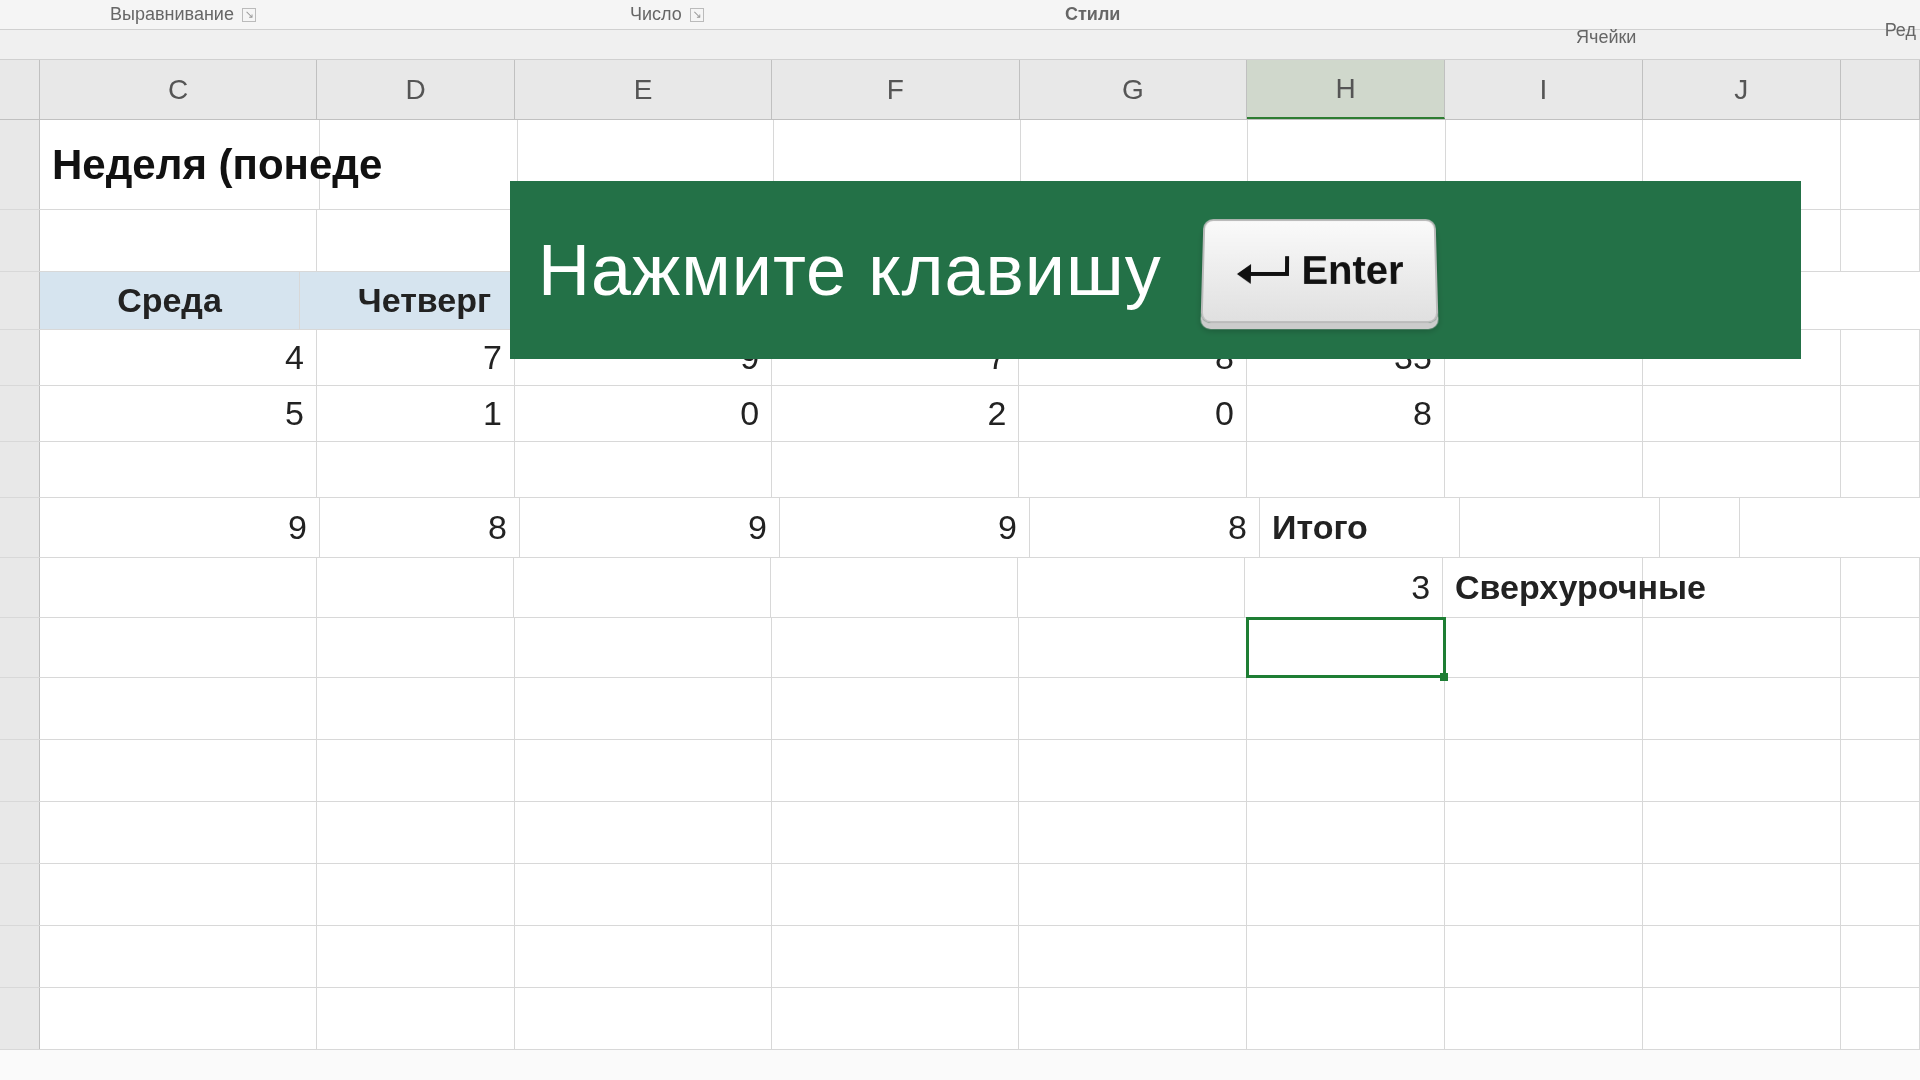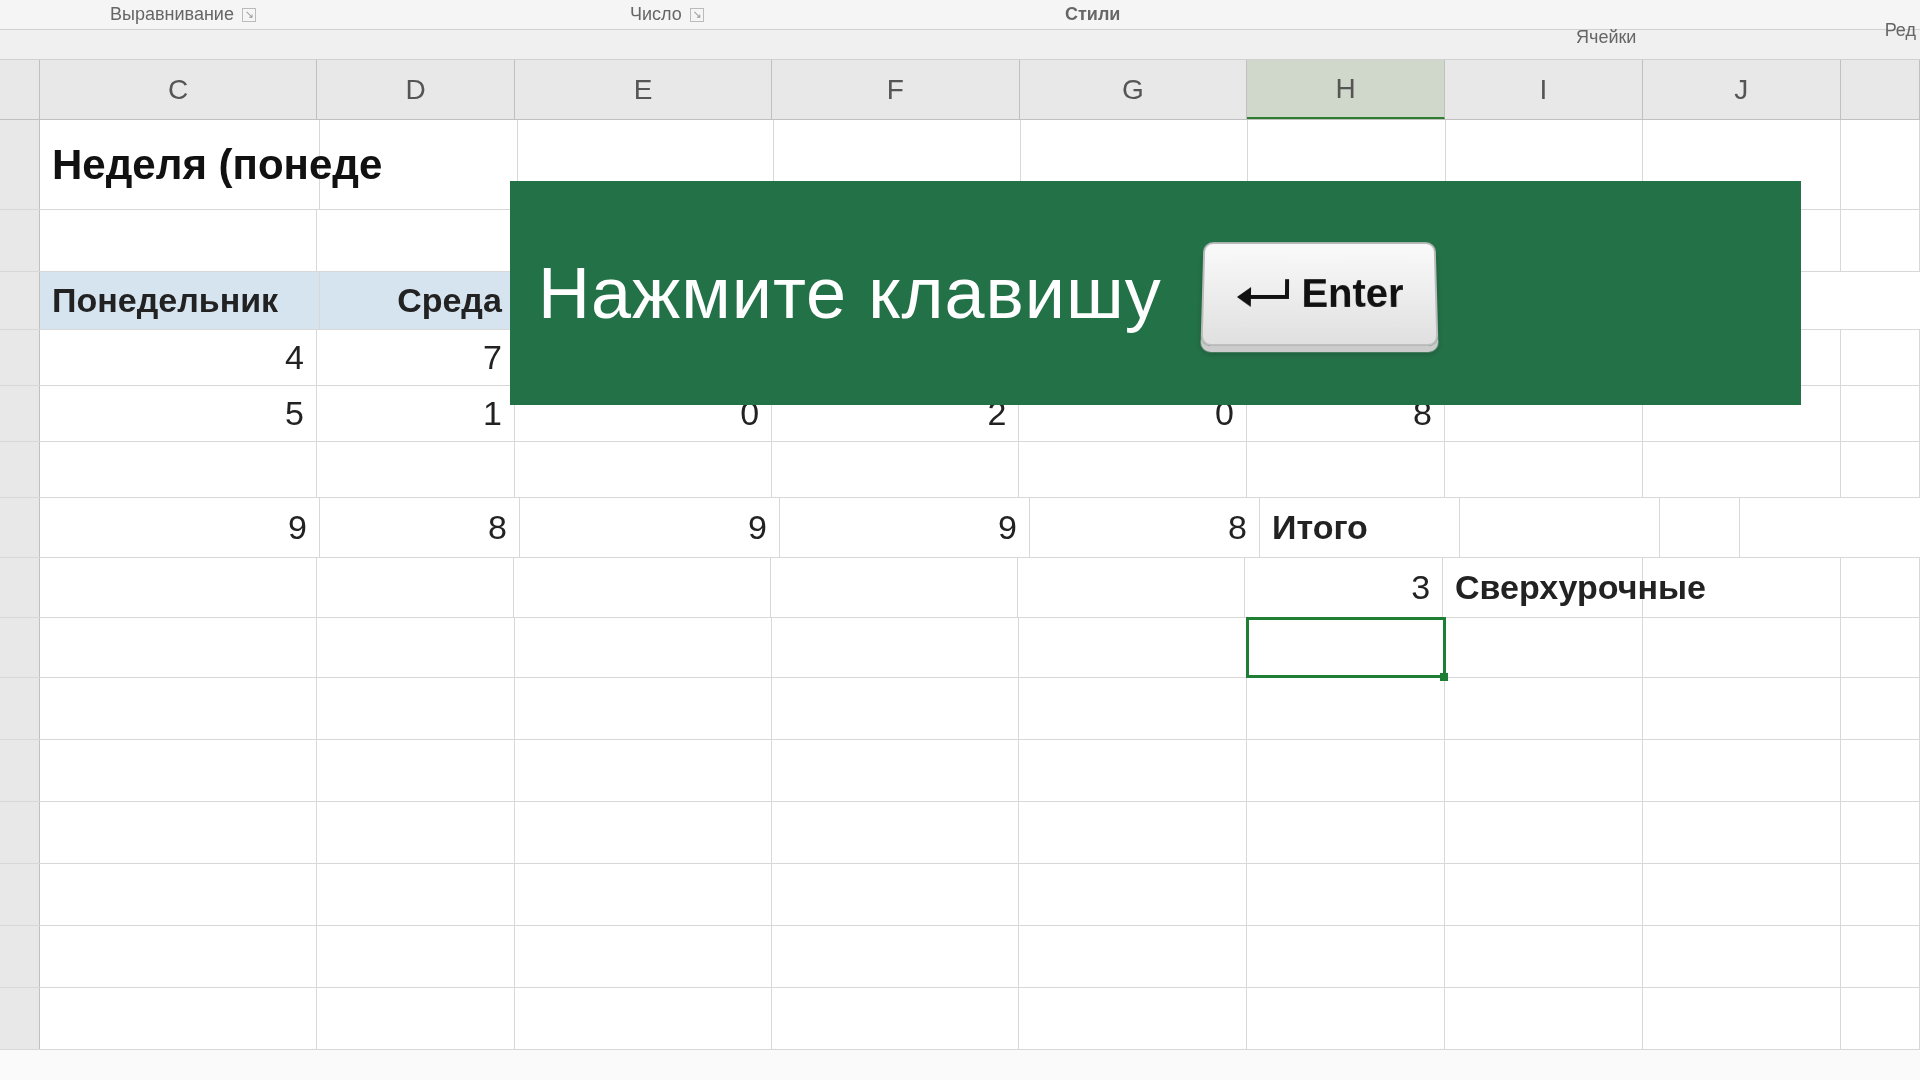--- a/index.html
+++ b/index.html
@@ -127,21 +127,21 @@
     .wH { width: 200px; }
     .wI { width: 200px; }
     .wJ { width: 200px; }
     .wRest { width: 80px; }
 
     .overlay {
       position: absolute;
       top: 181px;
       left: 510px;
       width: 1291px;
-      height: 224px;
+      height: 178px;
       background: #237147;
       color: white;
       display: flex;
       align-items: center;
       padding-left: 28px;
       gap: 40px;
       z-index: 50;
     }
     .overlay-text {
       font-size: 72px;
@@ -230,21 +230,20 @@
       <div class="cell wF"></div>
       <div class="cell wG"></div>
       <div class="cell wH"></div>
       <div class="cell wI"></div>
       <div class="cell wJ"></div>
       <div class="cell wRest"></div>
     </div>
 
     <div class="row" style="height:58px;">
       <div class="rowhead"></div>
-      <div class="cell wC bold header-row">Понедельник</div>
       <div class="cell wE bold header-row" style="justify-content:center;">Среда</div>
       <div class="cell wF bold header-row" style="justify-content:center;">Четверг</div>
       <div class="cell wG bold header-row">Пятница</div>
       <div class="cell wH bold header-row">Итого</div>
       <div class="cell wI"></div>
       <div class="cell wJ"></div>
       <div class="cell wRest"></div>
     </div>
 
     <div class="row" style="height:56px;">

